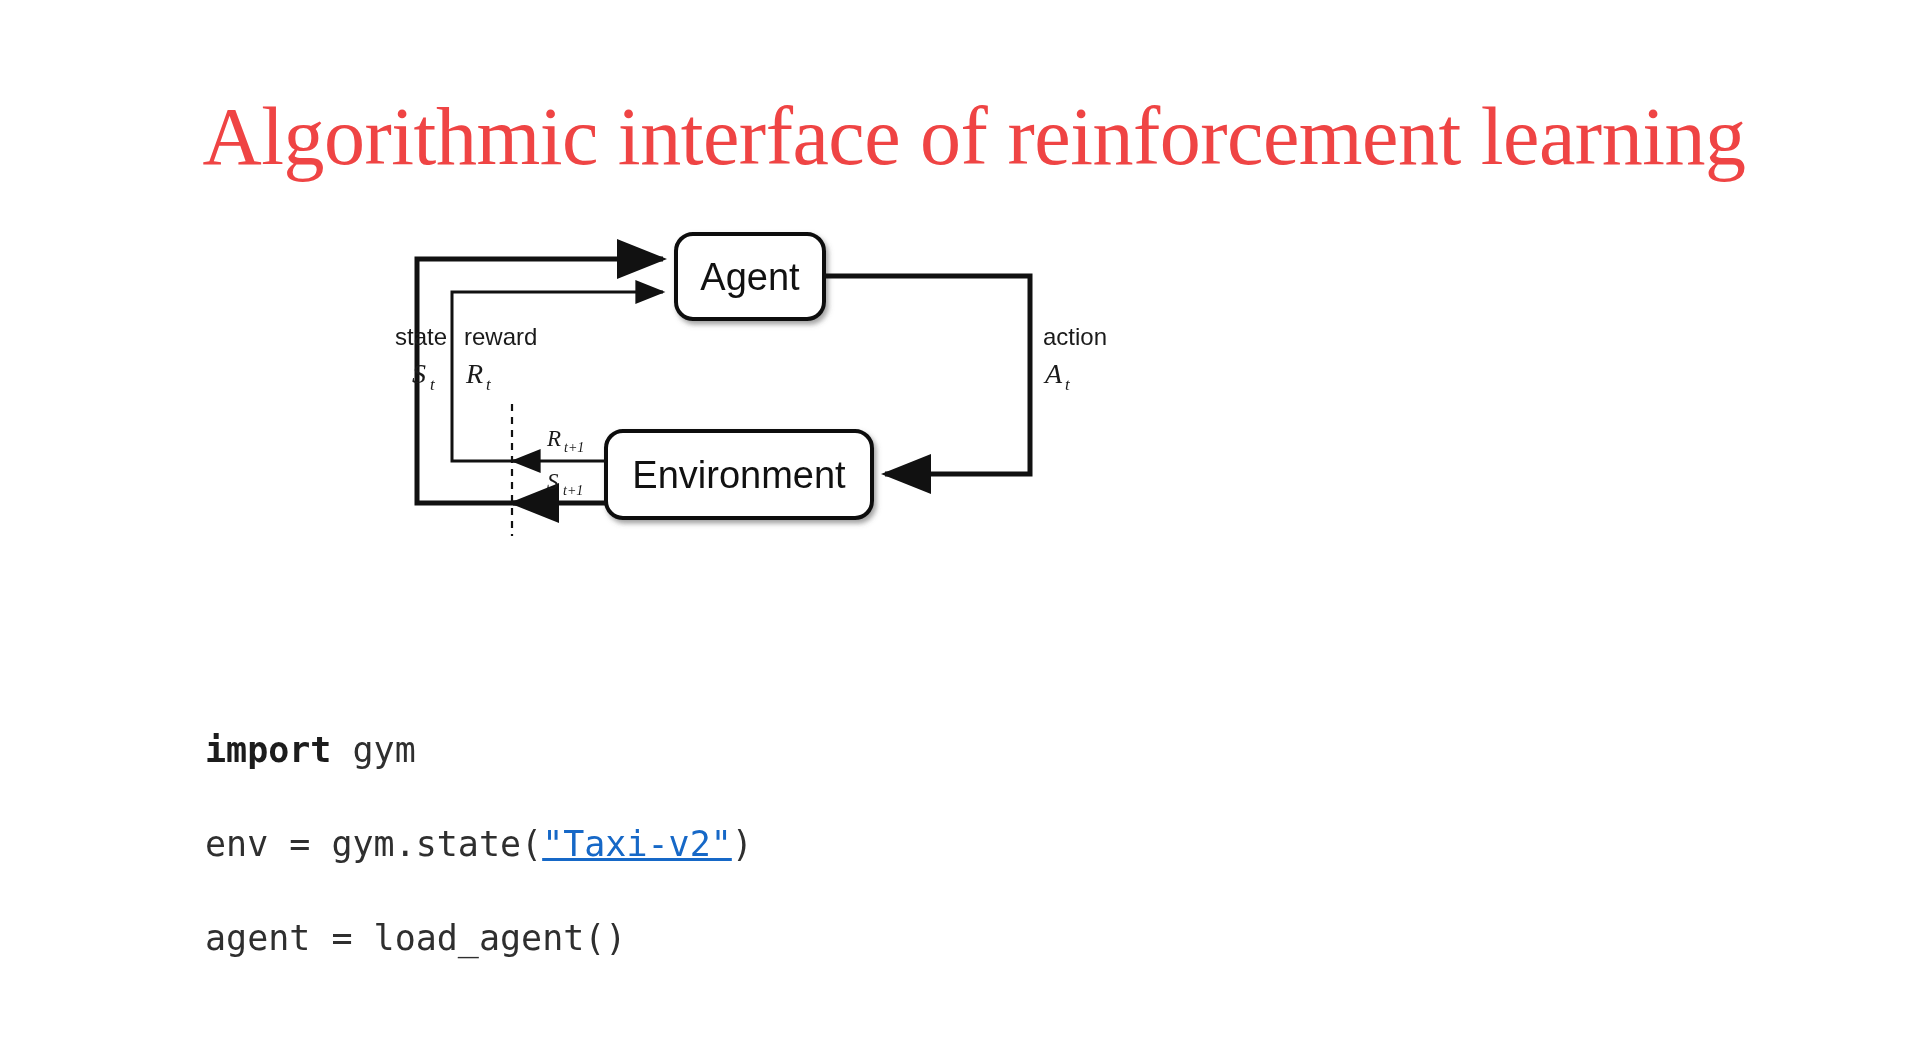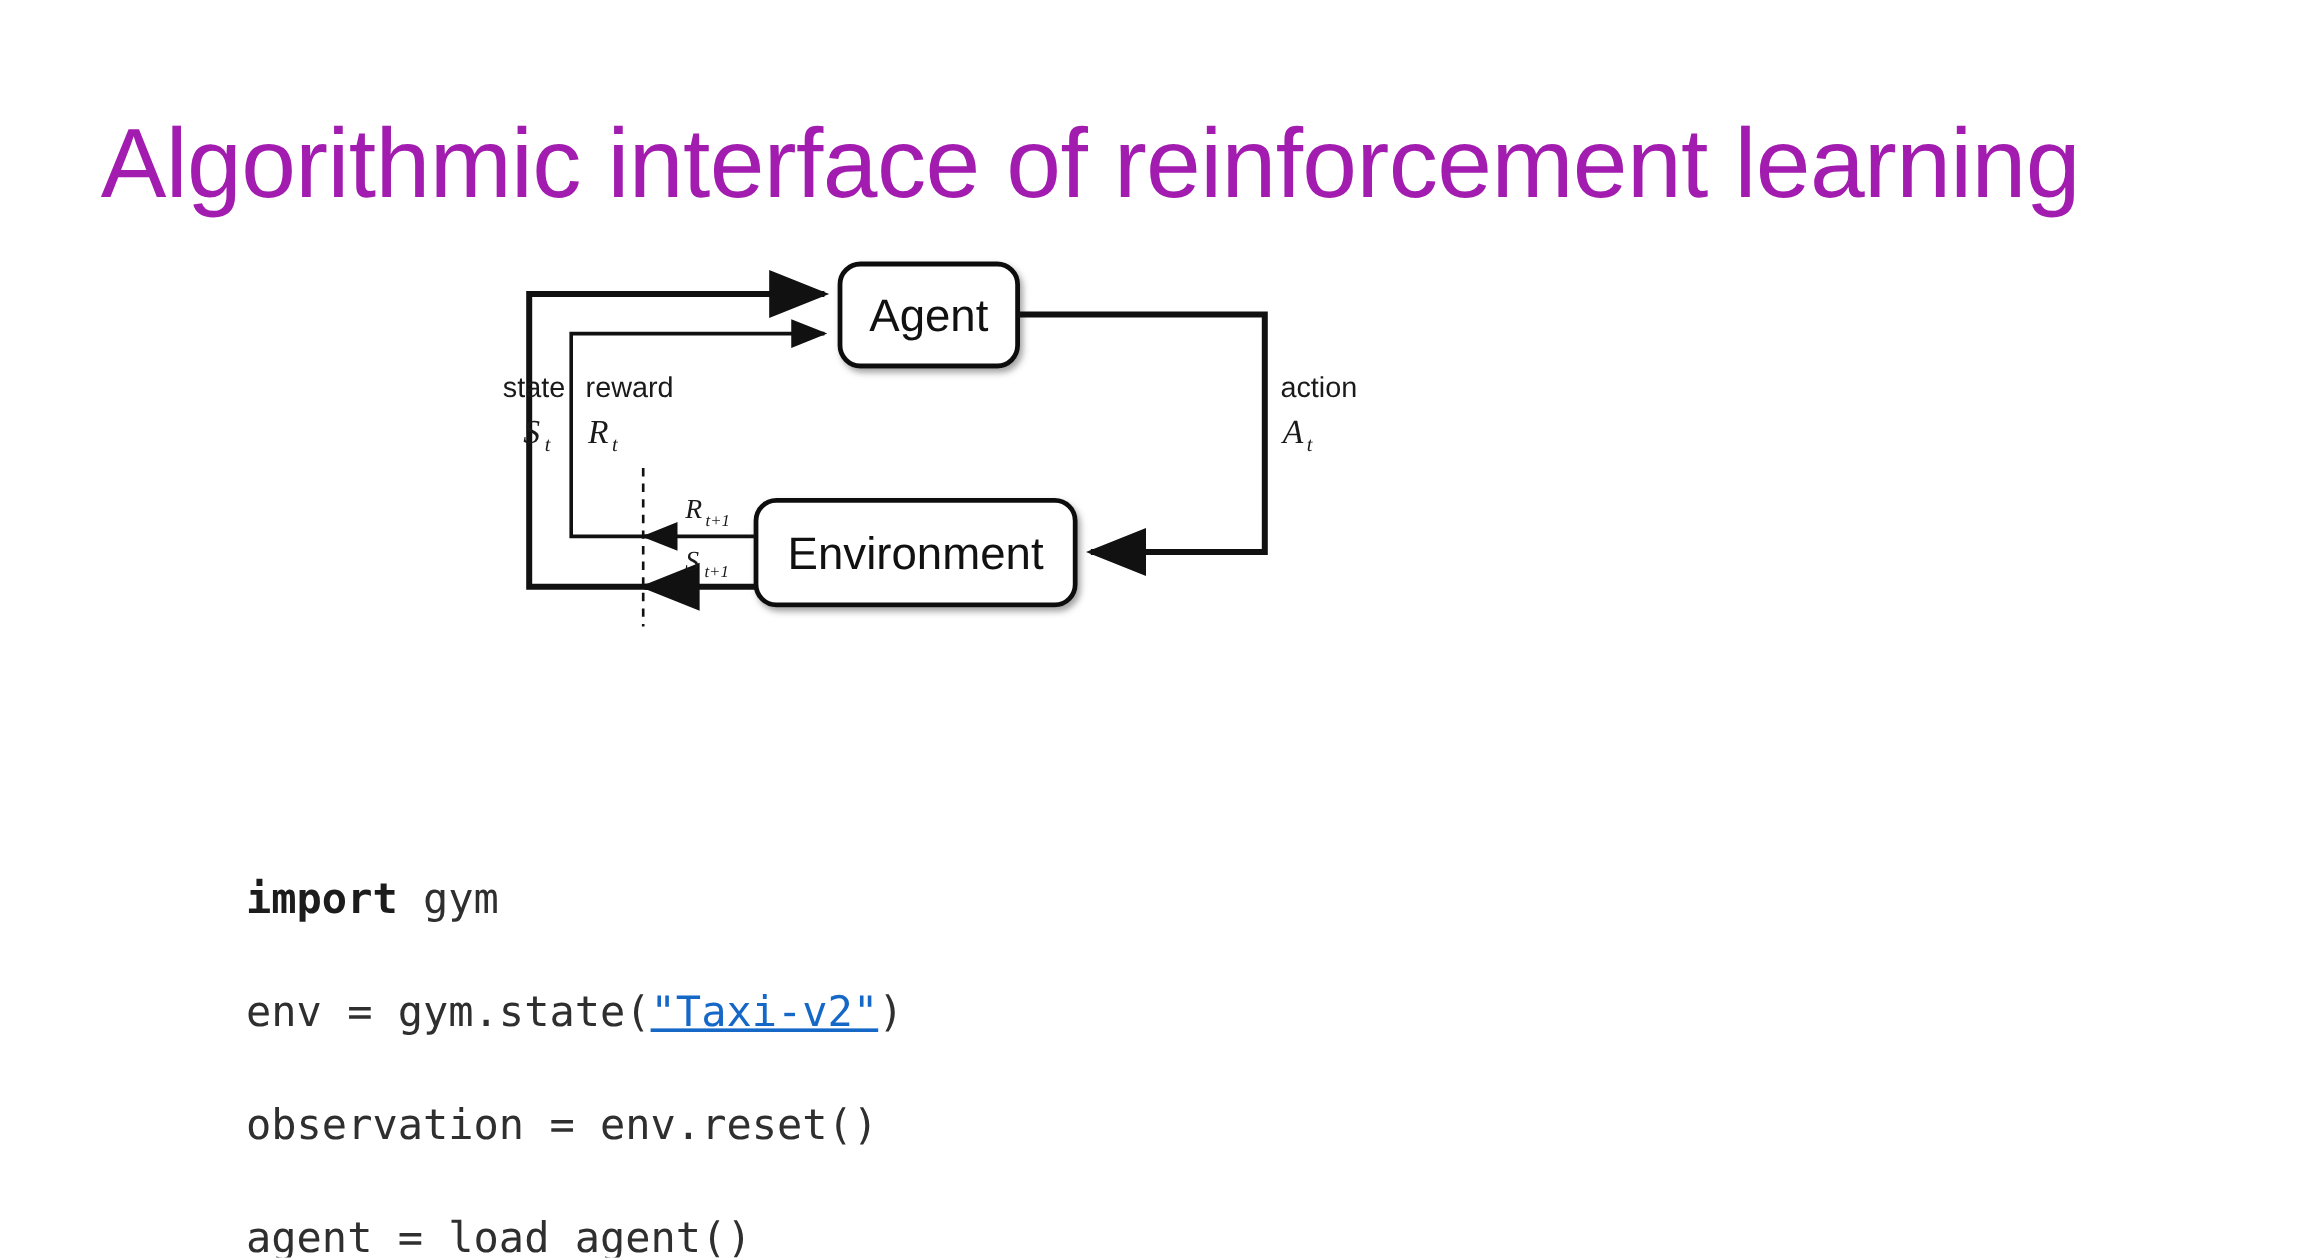--- a/index.html
+++ b/index.html
@@ -19,33 +19,33 @@
   
   #slide-title {
     position: absolute;
     left: 84px;
     top: 38px;
     width: 1780px;
     font-size: 82px;
     font-weight: 400;
     line-height: 1.08;
     letter-spacing: -0.5px;
-    color: #a21caf;
+    color: #ef4444;
     white-space: nowrap;
-    font-family: Liberation Sans, sans-serif;
+    font-family: Liberation Serif, serif;
+    text-align: center;
   }
 
   
   #diagram-wrap {
     position: absolute;
     left: 395px;
-    top: 204px;
+    top: 218px;
     width: 1080px;
     height: 330px;
-    margin-left: 24px;
   }
   #rl-diagram {
     display: block;
   }
   .dg-box-label {
     font-family: "Liberation Sans", sans-serif;
     font-size: 38px;
     fill: #111111;
   }
   .dg-word {
@@ -172,17 +172,16 @@
     <g>
       <text x="152" y="271" class="dg-sym-sm">S</text>
       <text x="168" y="277" class="dg-sym-sm-sub">t+1</text>
     </g>
 
   </svg>
 </div>
 
 <pre id="code-block"><span class="ln"><span class="kw">import</span><span> gym</span></span>
 <span class="ln"><span>env = gym.state(</span><span class="link">"Taxi-v2"</span><span>)</span></span>
-<span class="ln"><span>observation = env.reset()</span></span>
 <span class="ln"><span>agent = load_agent()</span></span>
 
 
 </pre>
 
 </body></html>

